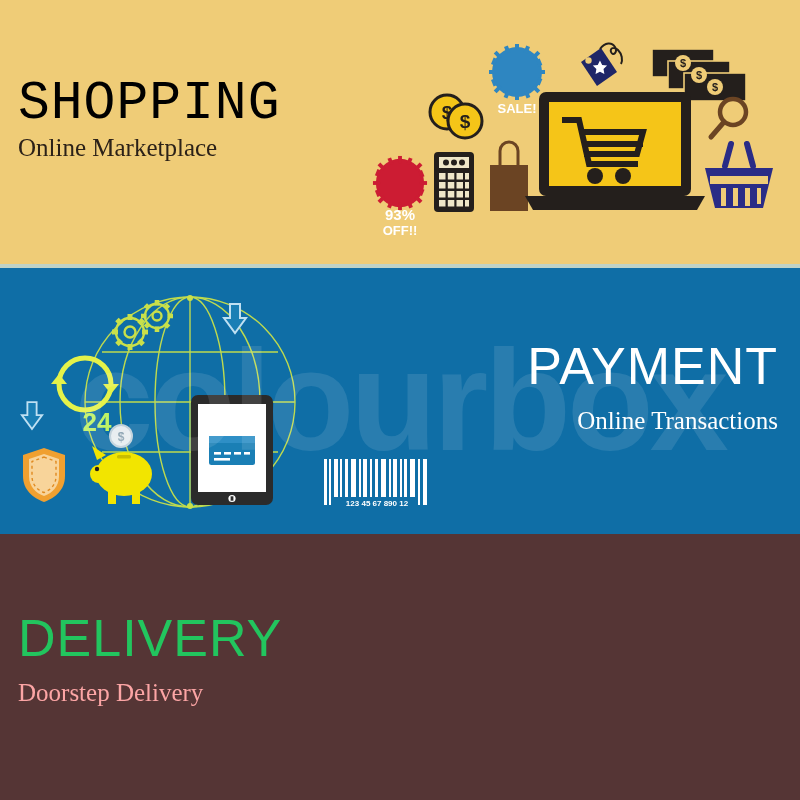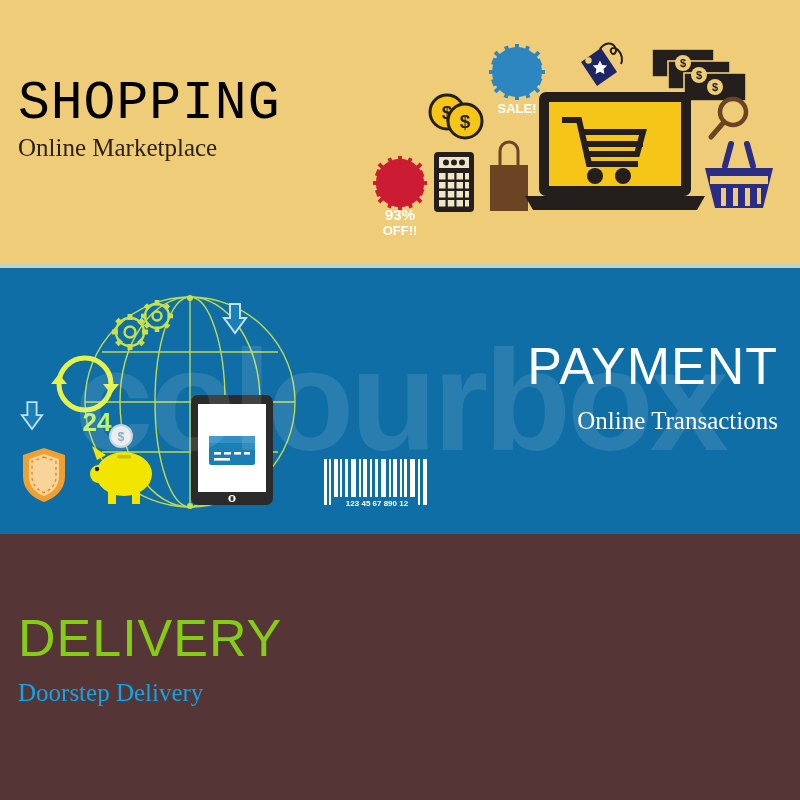--- a/index.html
+++ b/index.html
@@ -21,22 +21,22 @@
   #shopping-text .headline{font-size:53px;color:#000000;font-family:Liberation Mono, monospace;}
   #shopping-text .subline{font-size:25px;color:#2B2118;margin-top:4px;}
 
   
   #payment-text{right:22px;top:340px;text-align:right;}
   #payment-text .headline{font-size:52px;color:#FFFFFF;}
   #payment-text .subline{font-size:25px;color:#FFFFFF;margin-top:16px;}
 
   
   #delivery-text{left:18px;top:612px;}
-  #delivery-text .headline{font-size:52px;color:#84cc16;}
-  #delivery-text .subline{font-size:25px;color:#0ea5e9;margin-top:16px;}
+  #delivery-text .headline{font-size:52px;color:#22c55e;}
+  #delivery-text .subline{font-size:25px;color:#fca5a5;margin-top:16px;}
 
   .ic{position:absolute;}
 
   
   #watermark{position:absolute;left:16px;top:268px;width:767px;height:266px;
     display:flex;align-items:center;justify-content:center;pointer-events:none;}
   #watermark span{font-family:"Liberation Sans",sans-serif;font-weight:700;font-size:142px;
     color:rgba(255,255,255,0.11);letter-spacing:-4px;white-space:nowrap;}
 
   

